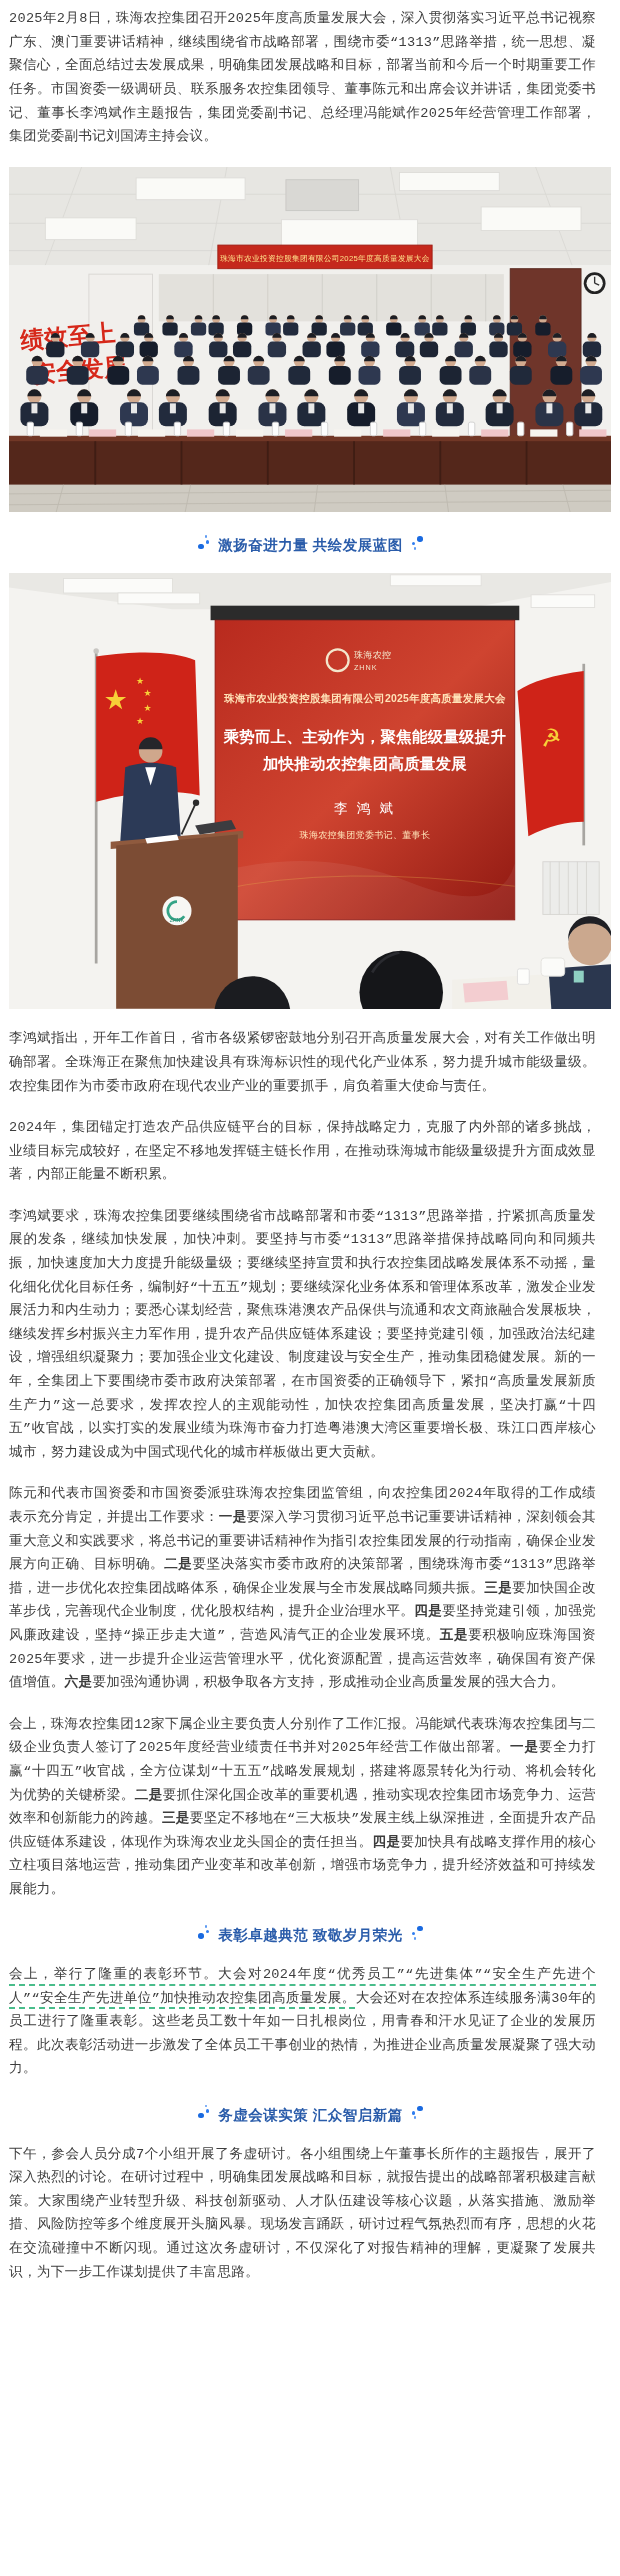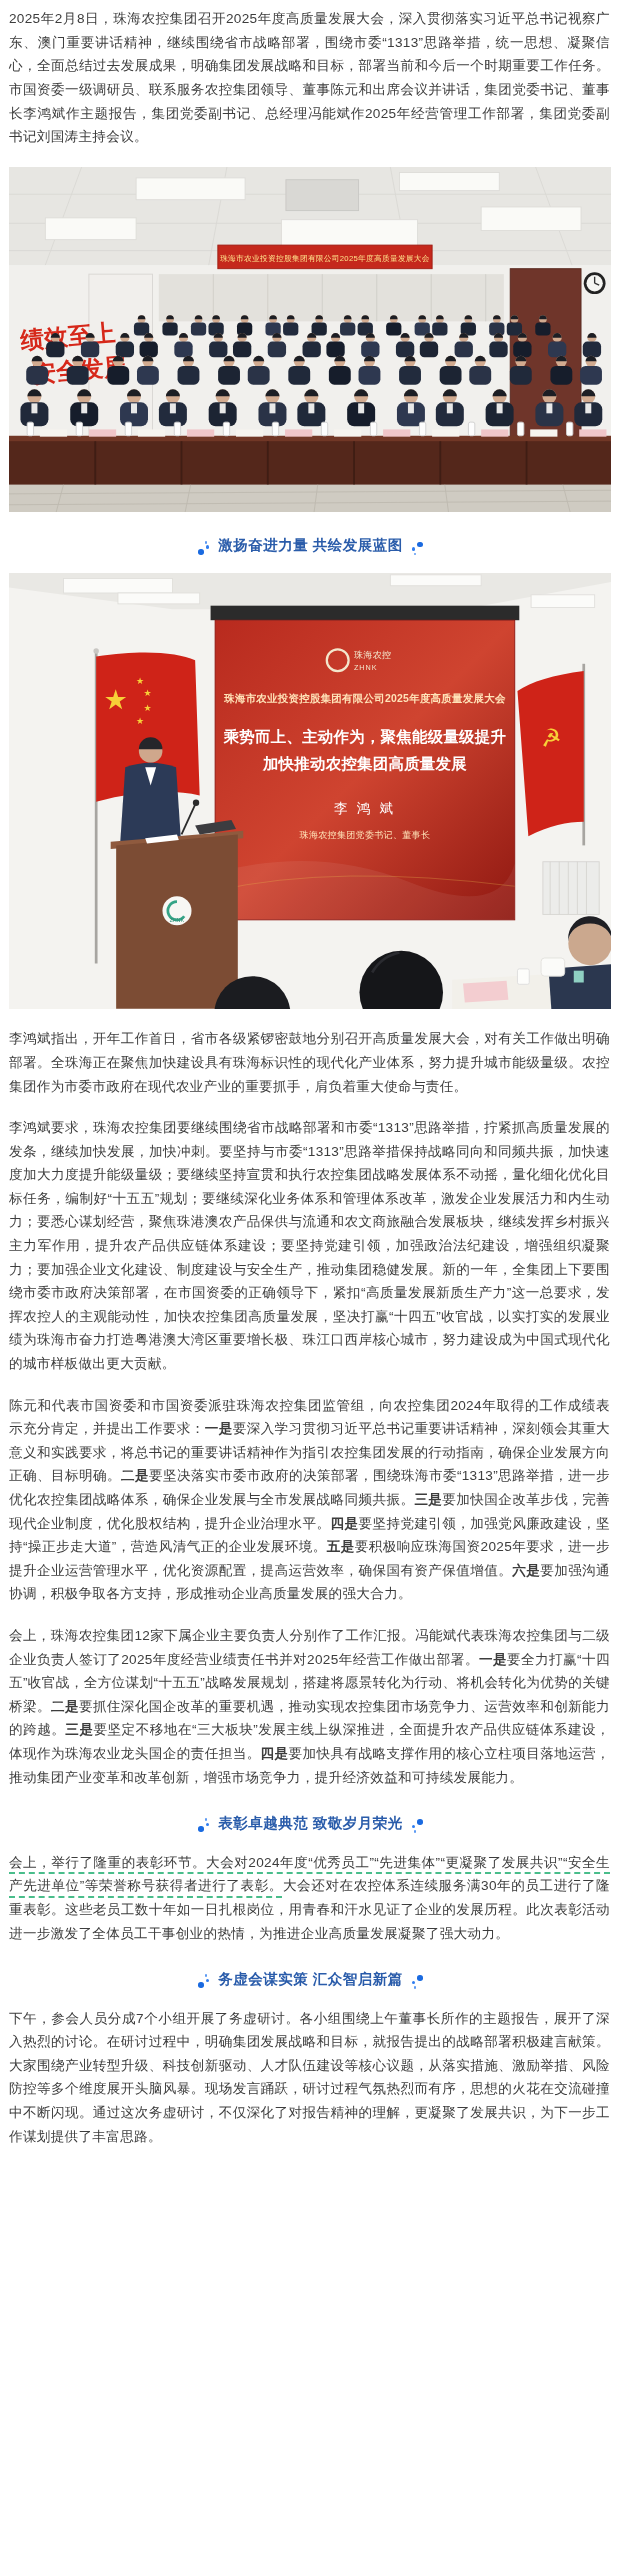--- a/index.html
+++ b/index.html
@@ -3,31 +3,31 @@
 <meta charset="utf-8">
 <style>
   html,body{margin:0;padding:0;background:#ffffff;}
   .page{
     width:621px; box-sizing:border-box;
     padding:7.3px 9px 23.6px 9px;
     font-family:"Liberation Sans","DejaVu Sans",sans-serif;
     color:#3d3d3d; font-size:13.6px; line-height:23.6px;
     text-align:justify; letter-spacing:0.3px;
   }
-  .para{margin:0 2px 18px 0;}
+  .para{margin:0 16px 18px 0;font-family:Liberation Mono, monospace;}
   .rb{font-weight:bold;}
   .ru{
     text-decoration:underline;
     text-decoration-style:dashed;
     text-decoration-color:#49bd8b;
     text-decoration-thickness:1.8px;
     text-underline-offset:5.5px;
   }
   .sec{
-    display:flex; align-items:flex-end; justify-content:center; gap:8.2px;
+    display:flex; align-items:flex-start; justify-content:center; gap:8.2px;
     margin:23.6px 0 18px 0;
     font-size:14.5px; font-weight:bold; color:#2a5caa;
     line-height:20px; letter-spacing:0.5px; text-align:center;
   }
   .orn{position:relative; width:11.8px; height:14.5px; flex:0 0 auto;}
   .orn i{position:absolute; border-radius:50%; background:#1a6ae0;}
   .orn-l .d1{width:5.5px;height:5.5px;left:0;bottom:0.9px;}
   .orn-l .d2{width:3.6px;height:3.6px;right:0.9px;top:4.5px;background:#2f7df0;}
   .orn-l .d3{width:2.7px;height:2.7px;right:2.7px;top:0;background:#5d9af2;}
   .orn-r .d1{width:5.5px;height:5.5px;right:0;top:0.9px;}
@@ -544,41 +544,42 @@
         <rect x="596" y="432" width="110" height="60" fill="#2b374f" transform="rotate(-4 650 460)"></rect>
         <polygon points="500,452 548,449 550,470 502,473" fill="#f3cdd0"></polygon>
         <rect x="560" y="436" width="13" height="17" rx="2" fill="#fdfdfb" stroke="#dddddd"></rect>
         <rect x="586" y="424" width="26" height="20" rx="4" fill="#fbfbf9" stroke="#e2e1dd"></rect>
         <rect x="622" y="438" width="11" height="13" fill="#8fd0c2"></rect>
       </g>
     </svg>
   </figure>
 
   <p class="para">李鸿斌指出，开年工作首日，省市各级紧锣密鼓地分别召开高质量发展大会，对有关工作做出明确部署。全珠海正在聚焦加快建设具有珠海标识性的现代化产业体系，努力提升城市能级量级。农控集团作为市委市政府在现代农业产业的重要抓手，肩负着重大使命与责任。</p>
+  <p class="para">2024年，集团锚定打造农产品供应链平台的目标，保持战略定力，克服了内外部的诸多挑战，业绩目标完成较好，在坚定不移地发挥链主链长作用，在推动珠海城市能级量级提升方面成效显著，内部正能量不断积累。</p>
   <p class="para">李鸿斌要求，珠海农控集团要继续围绕省市战略部署和市委“1313”思路举措，拧紧抓高质量发展的发条，继续加快发展，加快冲刺。要坚持与市委“1313”思路举措保持战略同向和同频共振，加快速度加大力度提升能级量级；要继续坚持宣贯和执行农控集团战略发展体系不动摇，量化细化优化目标任务，编制好“十五五”规划；要继续深化业务体系和管理体系改革，激发企业发展活力和内生动力；要悉心谋划经营，聚焦珠港澳农产品保供与流通和农文商旅融合发展板块，继续发挥乡村振兴主力军作用，提升农产品供应链体系建设；要坚持党建引领，加强政治法纪建设，增强组织凝聚力；要加强企业文化建设、制度建设与安全生产，推动集团稳健发展。新的一年，全集团上下要围绕市委市政府决策部署，在市国资委的正确领导下，紧扣“高质量发展新质生产力”这一总要求，发挥农控人的主观能动性，加快农控集团高质量发展，坚决打赢“十四五”收官战，以实打实的发展业绩为珠海市奋力打造粤港澳大湾区重要增长极、珠江口西岸核心城市，努力建设成为中国式现代化的城市样板做出更大贡献。</p>
   <p class="para"><span>陈元和代表市国资委和市国资委派驻珠海农控集团监管组，向农控集团2024年取得的工作成绩表示充分肯定，并提出工作要求：</span><span class="rb">一是</span><span>要深入学习贯彻习近平总书记重要讲话精神，深刻领会其重大意义和实践要求，将总书记的重要讲话精神作为指引农控集团发展的行动指南，确保企业发展方向正确、目标明确。</span><span class="rb">二是</span><span>要坚决落实市委市政府的决策部署，围绕珠海市委“1313”思路举措，进一步优化农控集团战略体系，确保企业发展与全市发展战略同频共振。</span><span class="rb">三是</span><span>要加快国企改革步伐，完善现代企业制度，优化股权结构，提升企业治理水平。</span><span class="rb">四是</span><span>要坚持党建引领，加强党风廉政建设，坚持“操正步走大道”，营造风清气正的企业发展环境。</span><span class="rb">五是</span><span>要积极响应珠海国资2025年要求，进一步提升企业运营管理水平，优化资源配置，提高运营效率，确保国有资产保值增值。</span><span class="rb">六是</span><span>要加强沟通协调，积极争取各方支持，形成推动企业高质量发展的强大合力。</span></p>
 
 
   <p class="para"><span>会上，珠海农控集团12家下属企业主要负责人分别作了工作汇报。冯能斌代表珠海农控集团与二级企业负责人签订了2025年度经营业绩责任书并对2025年经营工作做出部署。</span><span class="rb">一是</span><span>要全力打赢“十四五”收官战，全方位谋划“十五五”战略发展规划，搭建将愿景转化为行动、将机会转化为优势的关键桥梁。</span><span class="rb">二是</span><span>要抓住深化国企改革的重要机遇，推动实现农控集团市场竞争力、运营效率和创新能力的跨越。</span><span class="rb">三是</span><span>要坚定不移地在“三大板块”发展主线上纵深推进，全面提升农产品供应链体系建设，体现作为珠海农业龙头国企的责任担当。</span><span class="rb">四是</span><span>要加快具有战略支撑作用的核心立柱项目落地运营，推动集团产业变革和改革创新，增强市场竞争力，提升经济效益和可持续发展能力。</span></p>
 
   <h2 class="sec">
     <span class="orn orn-l">
         <i class="d1"></i>
         <i class="d2"></i>
         <i class="d3"></i>
       </span>
     <span>表彰卓越典范 致敬岁月荣光</span>
     <span class="orn orn-r">
         <i class="d1"></i>
         <i class="d2"></i>
         <i class="d3"></i>
       </span>
   </h2>
 
-  <p class="para"><span class="ru">会上，举行了隆重的表彰环节。大会对2024年度“优秀员工”“先进集体”“更凝聚了发展共识”“安全生产先进单位”等荣誉称号获得者进行了表彰。</span><span>大会还对在农控体系连续服务满30年的员工进行了隆重表彰。这些老员工数十年如一日扎根岗位，用青春和汗水见证了企业的发展历程。此次表彰活动进一步激发了全体员工干事创业的热情，为推进企业高质量发展凝聚了强大动力。</span></p>
+  <p class="para"><span class="ru">会上，举行了隆重的表彰环节。大会对2024年度“优秀员工”“先进集体”“安全生产先进个人”“安全生产先进单位”加快推动农控集团高质量发展。</span><span>大会还对在农控体系连续服务满30年的员工进行了隆重表彰。这些老员工数十年如一日扎根岗位，用青春和汗水见证了企业的发展历程。此次表彰活动进一步激发了全体员工干事创业的热情，为推进企业高质量发展凝聚了强大动力。</span></p>
 
   <h2 class="sec">
     <span class="orn orn-l">
         <i class="d1"></i>
         <i class="d2"></i>
         <i class="d3"></i>
       </span>
     <span>务虚会谋实策 汇众智启新篇</span>
     <span class="orn orn-r">
         <i class="d1"></i>

